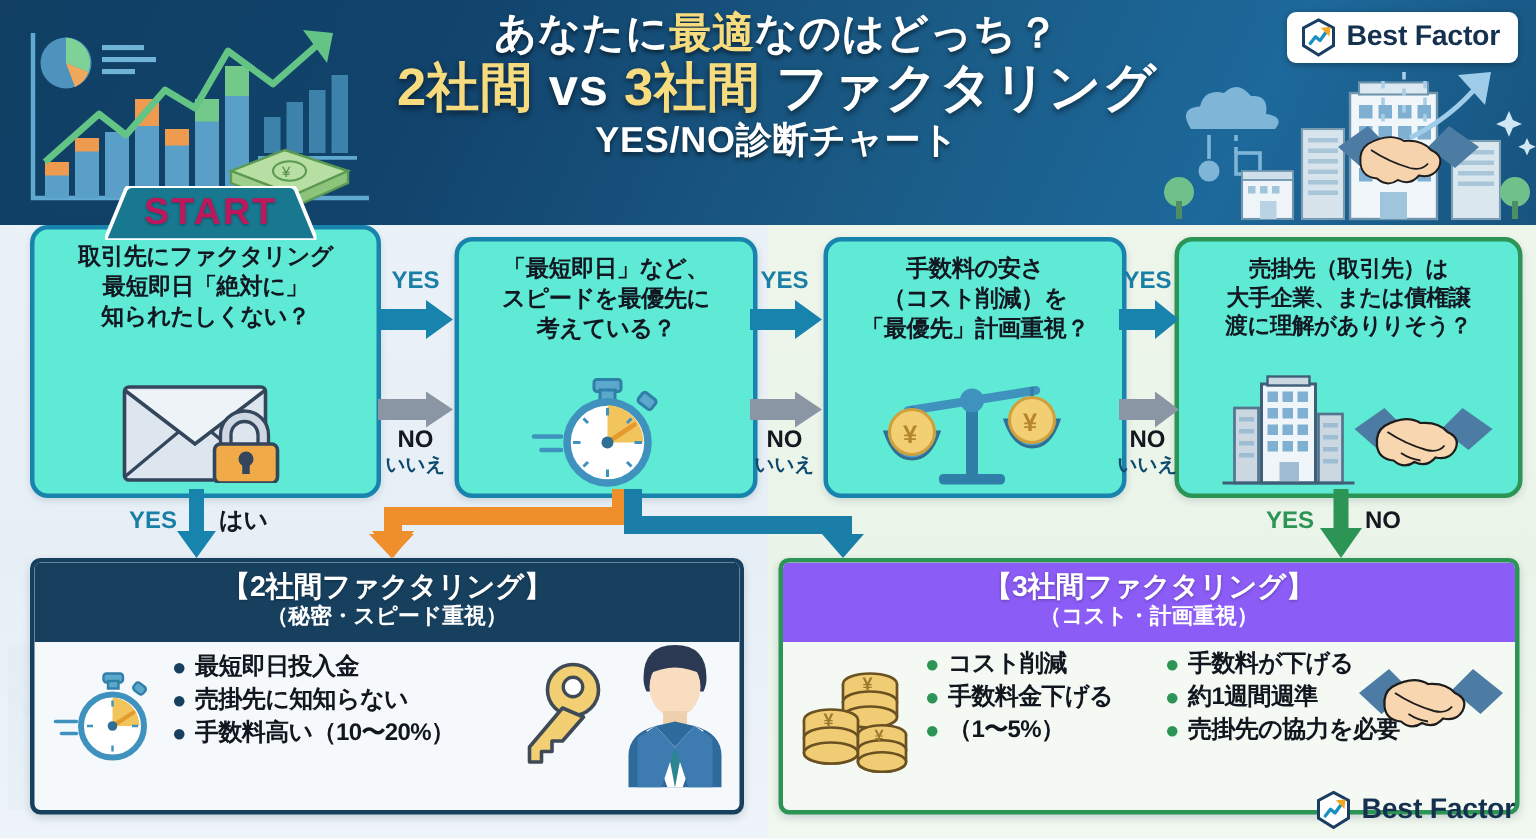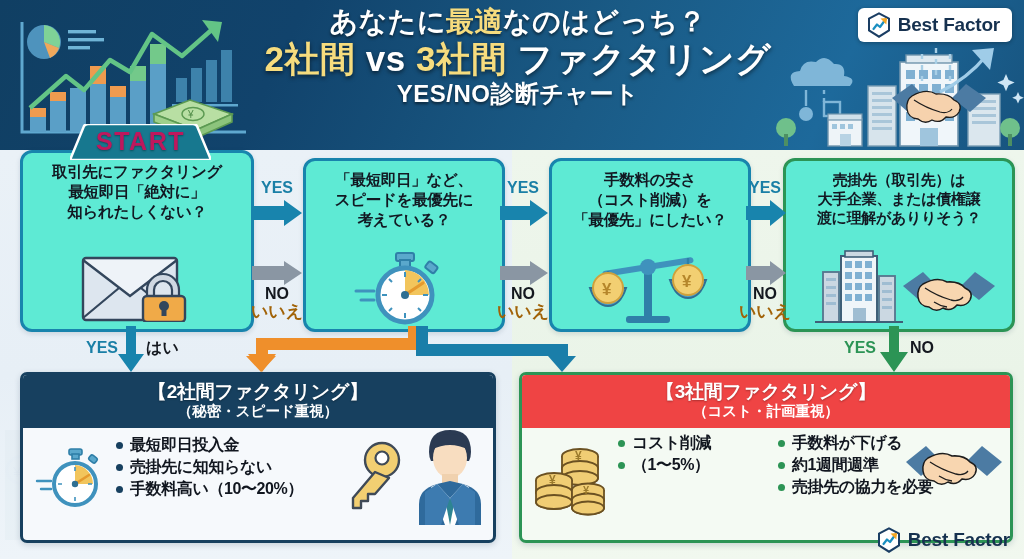--- a/index.html
+++ b/index.html
@@ -66,38 +66,38 @@
   .qicon{position:absolute;left:0;right:0;bottom:4px;height:74px;
     display:flex;align-items:center;justify-content:center;}
   .q1 .qicon{bottom:6px;height:80px;}
 
   
   .harrow{position:absolute;z-index:4;}
   .harrow svg{display:block;}
   .alabel{position:absolute;font-weight:bold;line-height:1.0;z-index:5;
     text-align:center;white-space:nowrap;}
   .alabel .en{font-size:16px;display:block;}
-  .alabel .jp{font-size:17px;display:block;margin-top:1px;color:#a16207;}
+  .alabel .jp{font-size:13px;display:block;margin-top:1px;color:#0c4a6e;}
   .yes-lbl .en{color:#1a7fa6;}
   .no-lbl .en{color:#14181f;}
 
   
   .varrow{position:absolute;z-index:4;}
   .varrow svg{display:block;}
 
   
   .panel{position:absolute;border-radius:7px;overflow:hidden;
     box-shadow:0 2px 6px rgba(20,50,80,.18);}
   .panel-left{left:20px;top:372px;width:470px;height:165px;border:3px solid #17405f;
     background:#f6f9fc;}
   .panel-right{left:519px;top:372px;width:488px;height:165px;border:3px solid #2c9455;
     background:#f4faf3;}
   .panel-head{text-align:center;padding:7px 4px 8px;color:#fff;}
   .panel-left .panel-head{background:#17405f;}
-  .panel-right .panel-head{background:#ef4444;}
+  .panel-right .panel-head{background:#8b5cf6;}
   .ph-title{font-size:19px;font-weight:bold;letter-spacing:-.2px;line-height:1.1;
     text-shadow:0 1px 2px rgba(0,0,0,.3);}
   .ph-sub{font-size:14.5px;font-weight:bold;margin-top:1px;line-height:1.1;}
   .panel-body{position:relative;height:97px;}
   .bullets{font-size:16px;font-weight:bold;color:#11161f;line-height:1.38;
     letter-spacing:-.4px;}
   .bullets li{list-style:none;position:relative;padding-left:15px;}
   .bullets li:before{content:"";position:absolute;left:1px;top:8px;width:7px;height:7px;
     border-radius:50%;}
   .panel-left .bullets li:before{background:#17405f;}
@@ -329,21 +329,21 @@
             <line x1="17" y1="49" x2="30" y2="49"></line>
         </g>
       </svg>
     </div>
   </div>
 
   <div class="qbox blue q3">
     <div class="qtext">
       <div>手数料の安さ</div>
       <div>（コスト削減）を</div>
-      <div>「最優先」にしたい？</div>
+      <div>「最優先」計画重視？</div>
     </div>
     <div class="qicon">
       <svg width="136" height="76" viewBox="0 0 136 76">
         <rect x="62" y="16" width="8" height="50" fill="#2f7fa8"></rect>
         <rect x="44" y="66" width="44" height="7" rx="3" fill="#2f7fa8"></rect>
         <rect x="20" y="14" width="92" height="6" rx="3" transform="rotate(-9 66 17)" fill="#3f92bd"></rect>
         <circle cx="66" cy="17" r="8" fill="#3f92bd"></circle>
         <line x1="26" y1="21" x2="26" y2="38" stroke="#2f7fa8" stroke-width="2.4"></line>
         <line x1="106" y1="8" x2="106" y2="30" stroke="#2f7fa8" stroke-width="2.4"></line>
         <path d="M8 38 L44 38 Q38 56 26 56 Q14 56 8 38 Z" fill="#4f9fc7" stroke="#2f6f93" stroke-width="2"></path>
@@ -587,20 +587,21 @@
             <ellipse cx="54" cy="66" rx="16" ry="6.5"></ellipse>
           </g>
           <text x="41" y="18" font-size="12" font-weight="bold" fill="#9b7a2c" font-family="Liberation Sans, sans-serif">¥</text>
           <text x="15" y="42" font-size="12" font-weight="bold" fill="#9b7a2c" font-family="Liberation Sans, sans-serif">¥</text>
           <text x="49" y="52" font-size="11" font-weight="bold" fill="#9b7a2c" font-family="Liberation Sans, sans-serif">¥</text>
         </svg>
       </div>
       <div class="bullets bl-r1">
         <ul>
           <li>コスト削減</li>
+          <li>手数料金下げる</li>
           <li style="padding-left:15px;">（1〜5%）</li>
         </ul>
       </div>
       <div class="bullets bl-r2">
         <ul>
           <li>手数料が下げる</li>
           <li>約1週間週準</li>
           <li>売掛先の協力を必要</li>
         </ul>
       </div>

